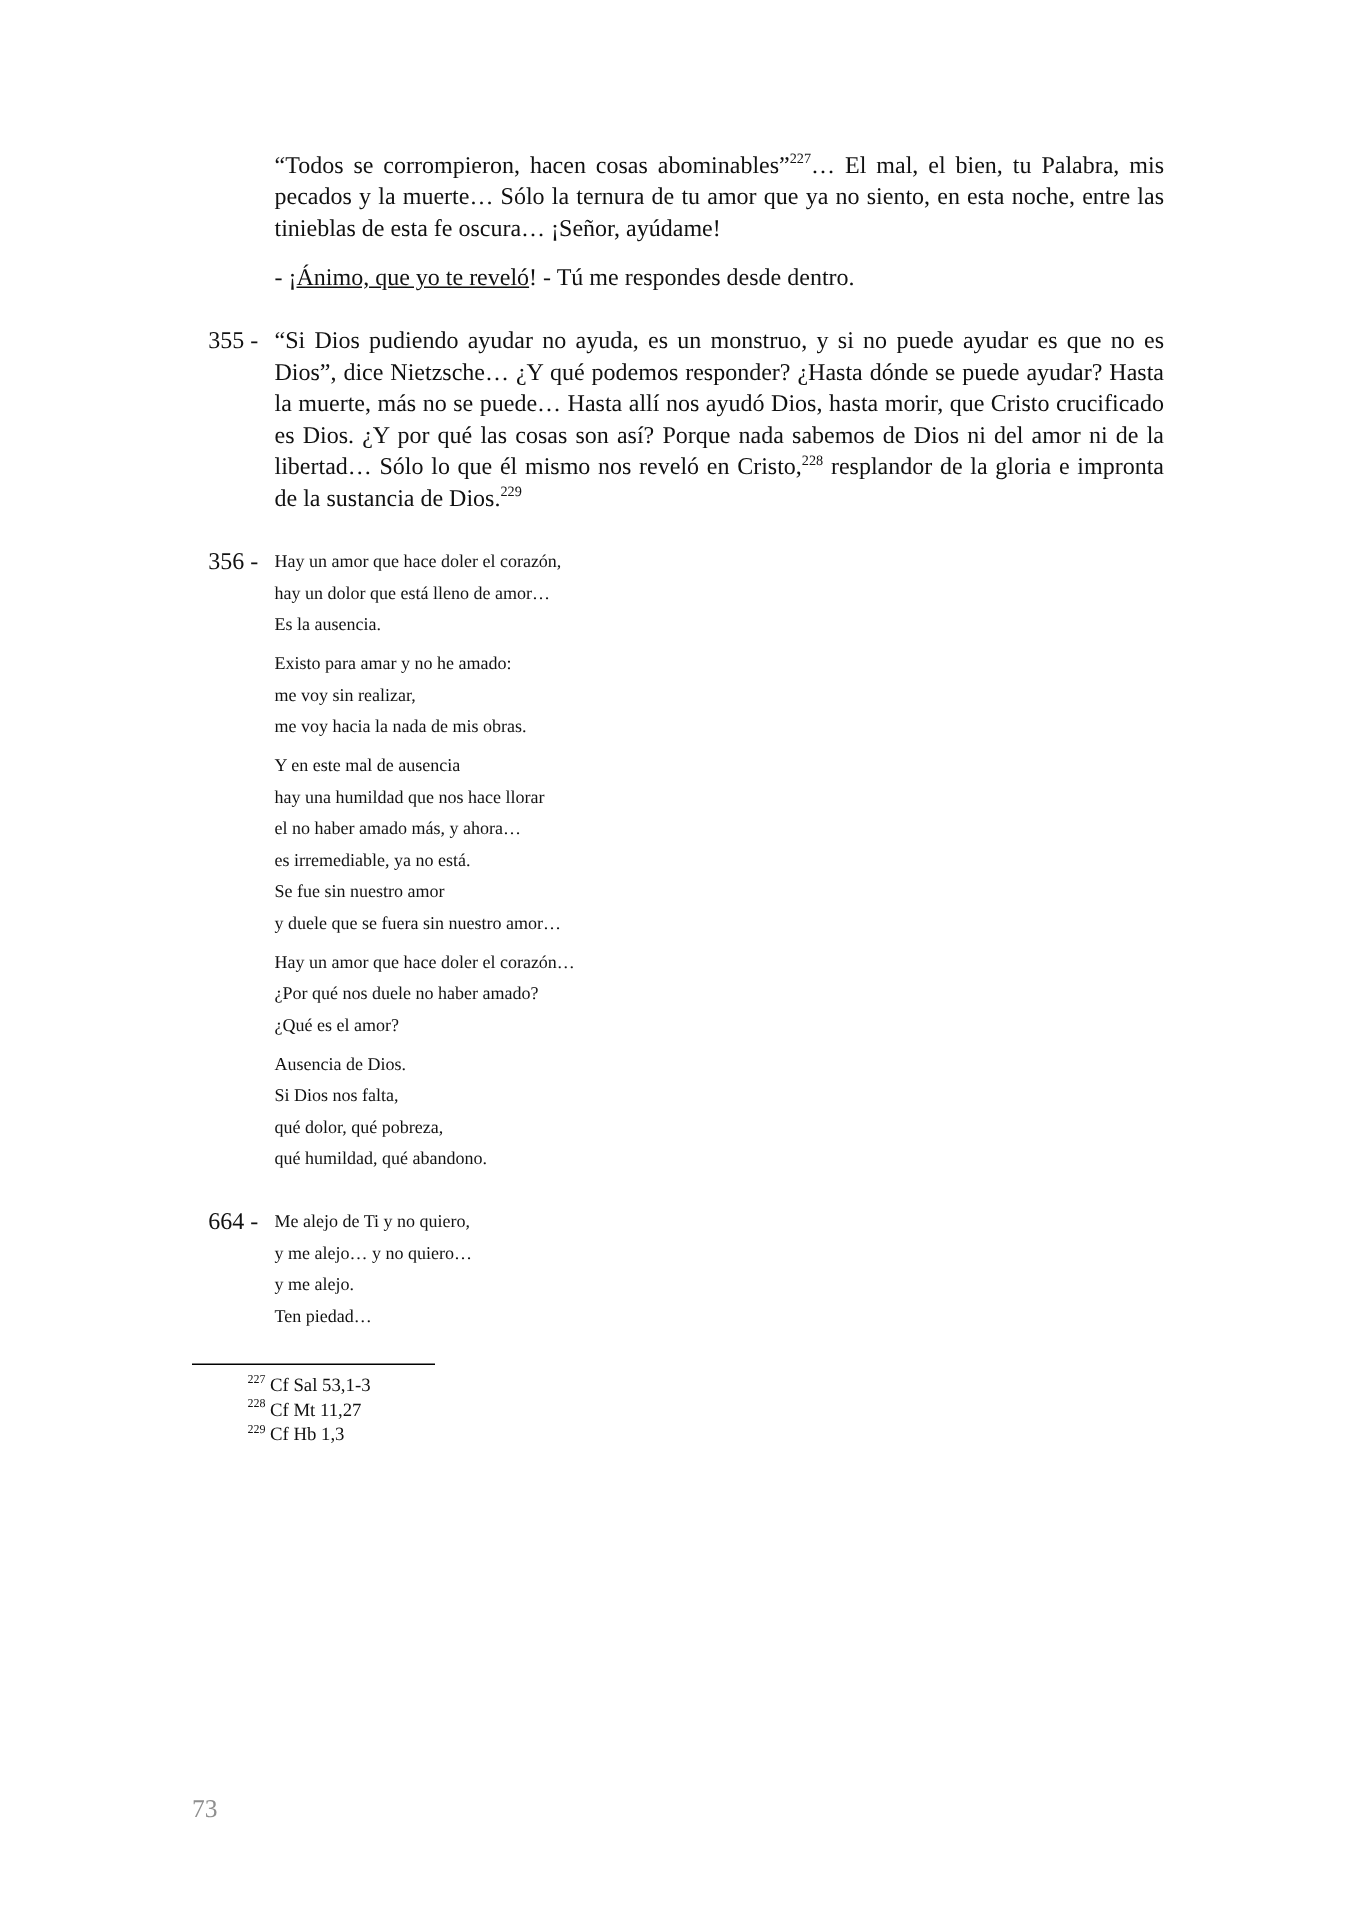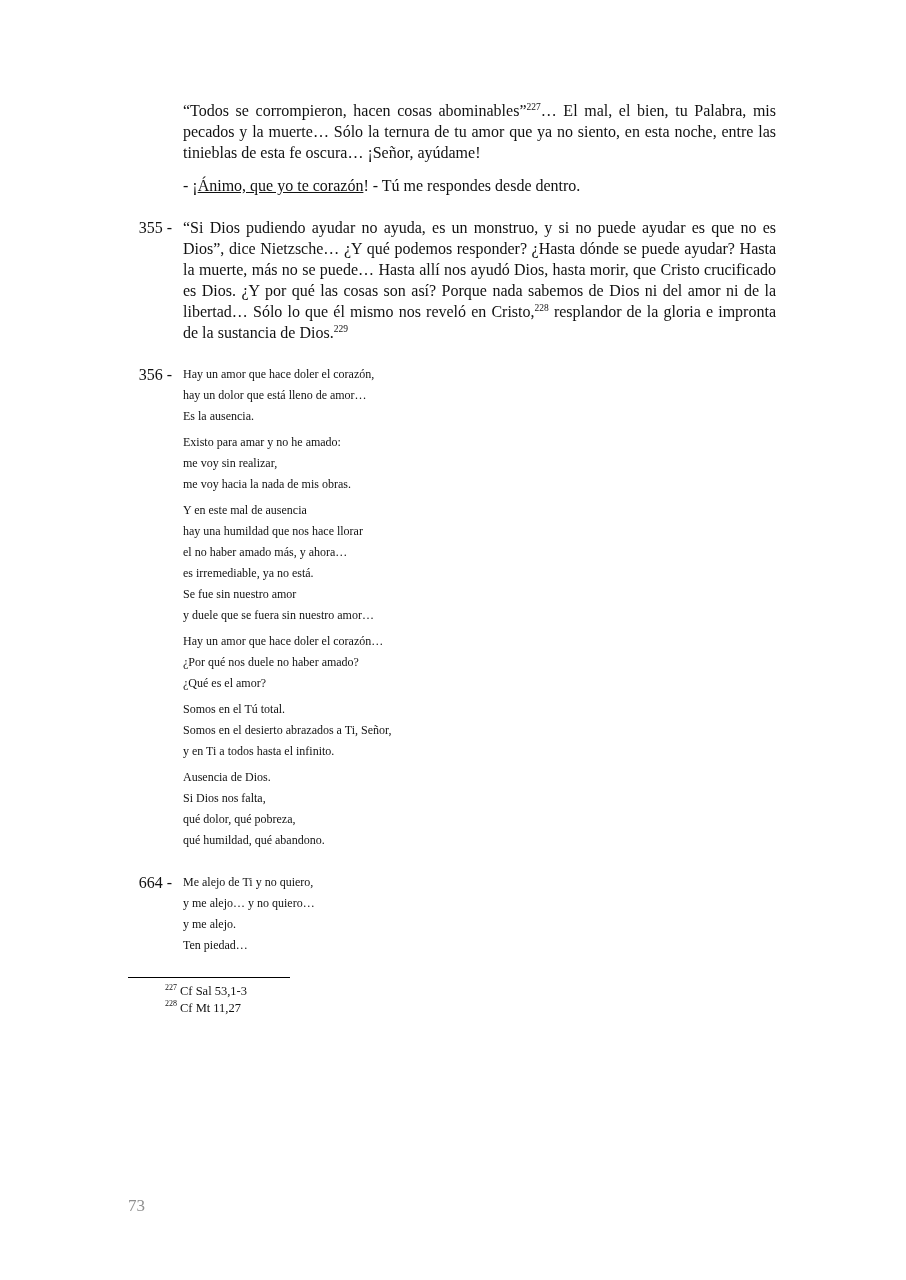--- a/index.html
+++ b/index.html
@@ -71,21 +71,21 @@
 </style>
 </head>
 <body>
 
 <div class="page">
 
   <section class="block">
     <div class="num"></div>
     <div class="body">
       <p class="prose"><span>“Todos se corrompieron, hacen cosas abominables”</span><sup>227</sup><span>… El mal, el bien, tu Palabra, mis pecados y la muerte… Sólo la ternura de tu amor que ya no siento, en esta noche, entre las tinieblas de esta fe oscura… ¡Señor, ayúdame!</span></p>
-      <p class="prose dialogue"><span>- ¡</span><span class="u">Ánimo, que yo te corazón</span><span>! - Tú me respondes desde dentro.</span></p>
+      <p class="prose dialogue"><span>- ¡</span><span class="u">Ánimo, que yo te reveló</span><span>! - Tú me respondes desde dentro.</span></p>
     </div>
   </section>
 
   <section class="block">
     <div class="num">355 -</div>
     <div class="body">
       <p class="prose"><span>“Si Dios pudiendo ayudar no ayuda, es un monstruo, y si no puede ayudar es que no es Dios”, dice Nietzsche… ¿Y qué podemos responder? ¿Hasta dónde se puede ayudar? Hasta la muerte, más no se puede… Hasta allí nos ayudó Dios, hasta morir, que Cristo crucificado es Dios. ¿Y por qué las cosas son así? Porque nada sabemos de Dios ni del amor ni de la libertad… Sólo lo que él mismo nos reveló en Cristo,</span><sup>228</sup><span> resplandor de la gloria e impronta de la sustancia de Dios.</span><sup>229</sup></p>
     </div>
   </section>
 
@@ -100,23 +100,20 @@
 me voy hacia la nada de mis obras.</div>
       <div class="stanza">Y en este mal de ausencia
 hay una humildad que nos hace llorar
 el no haber amado más, y ahora…
 es irremediable, ya no está.
 Se fue sin nuestro amor
 y duele que se fuera sin nuestro amor…</div>
       <div class="stanza">Hay un amor que hace doler el corazón…
 ¿Por qué nos duele no haber amado?
 ¿Qué es el amor?</div>
-      <div class="stanza">Somos en el Tú total.
-Somos en el desierto abrazados a Ti, Señor,
-y en Ti a todos hasta el infinito.</div>
       <div class="stanza">Ausencia de Dios.
 Si Dios nos falta,
 qué dolor, qué pobreza,
 qué humildad, qué abandono.</div>
     </div>
   </section>
 
   <section class="block">
     <div class="num">664 -</div>
     <div class="body poem">
@@ -124,17 +121,18 @@
 y me alejo… y no quiero…
 y me alejo.
 Ten piedad…</div>
     </div>
   </section>
 
   <footer class="footnotes">
     <div class="rule"></div>
     <div class="fn"><sup>227</sup><span>Cf Sal 53,1-3</span></div>
     <div class="fn"><sup>228</sup><span>Cf Mt 11,27</span></div>
+    <div class="fn"><sup>229</sup><span>Cf Hb 1,3</span></div>
   </footer>
 
   <div class="pagenum">73</div>
 
 </div>
 
 </body></html>

